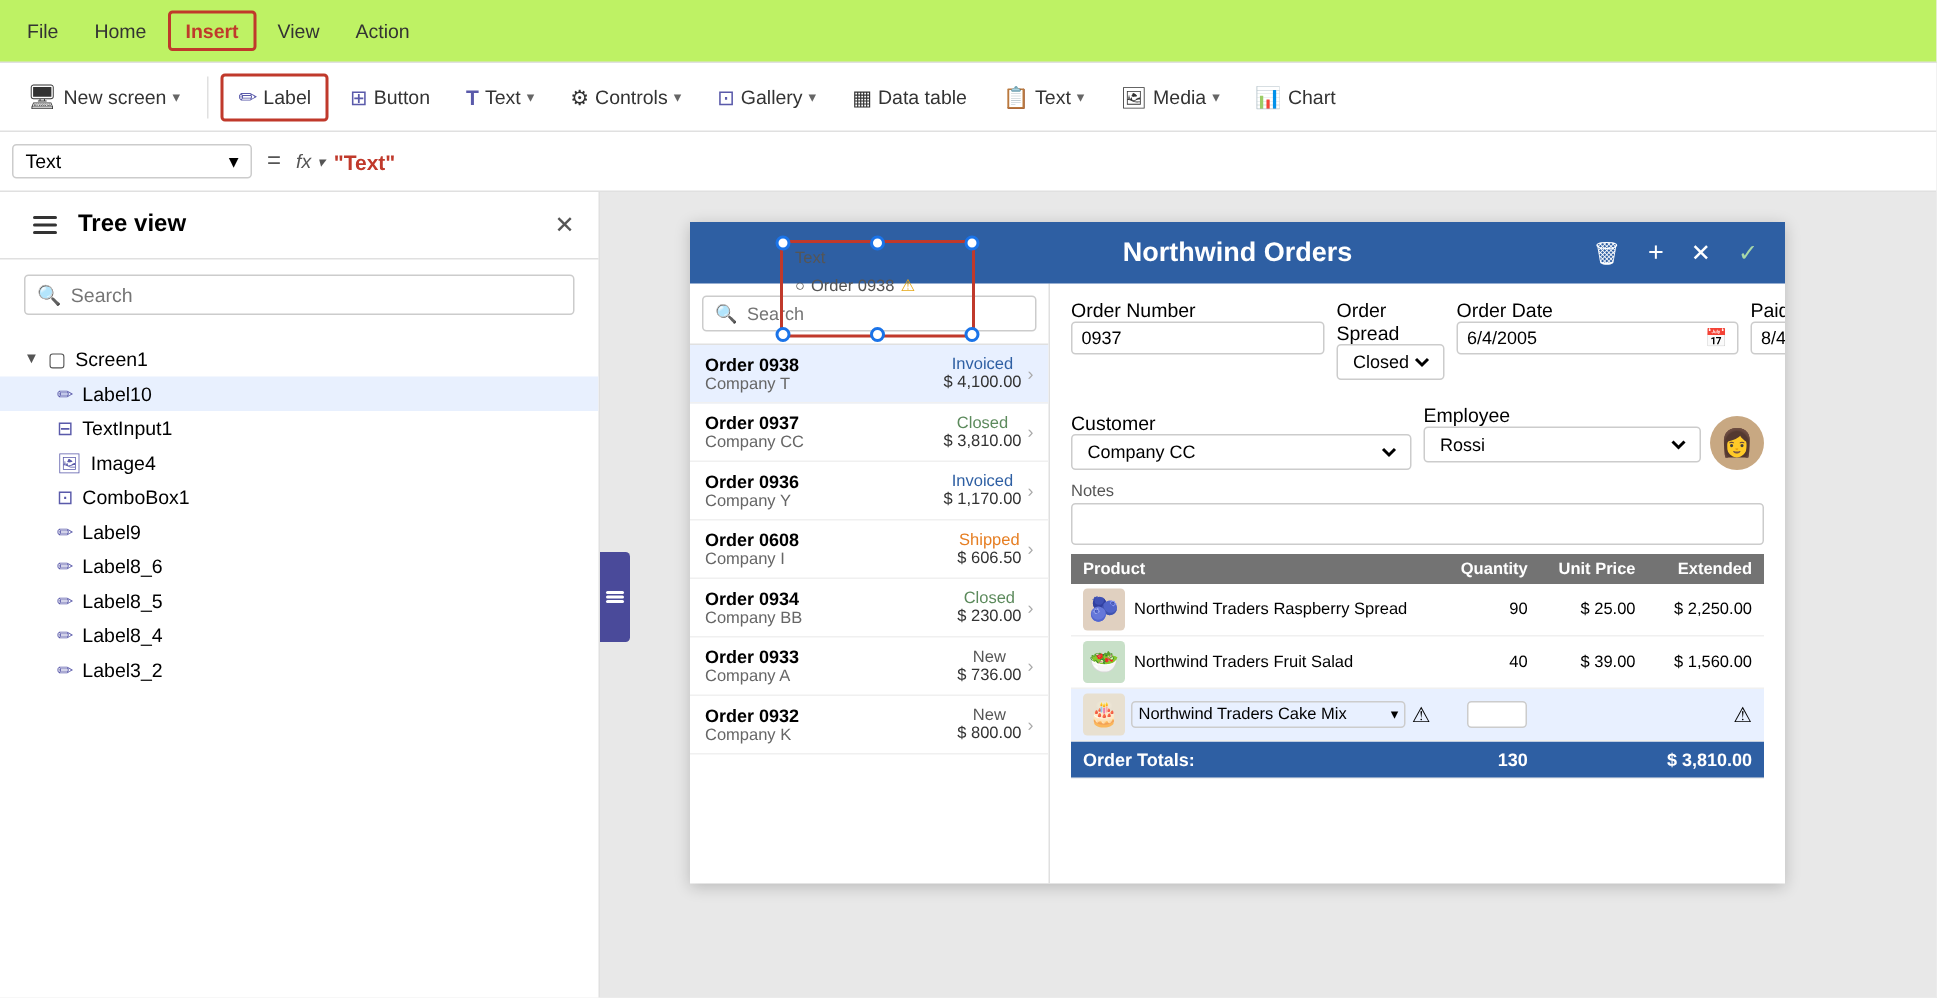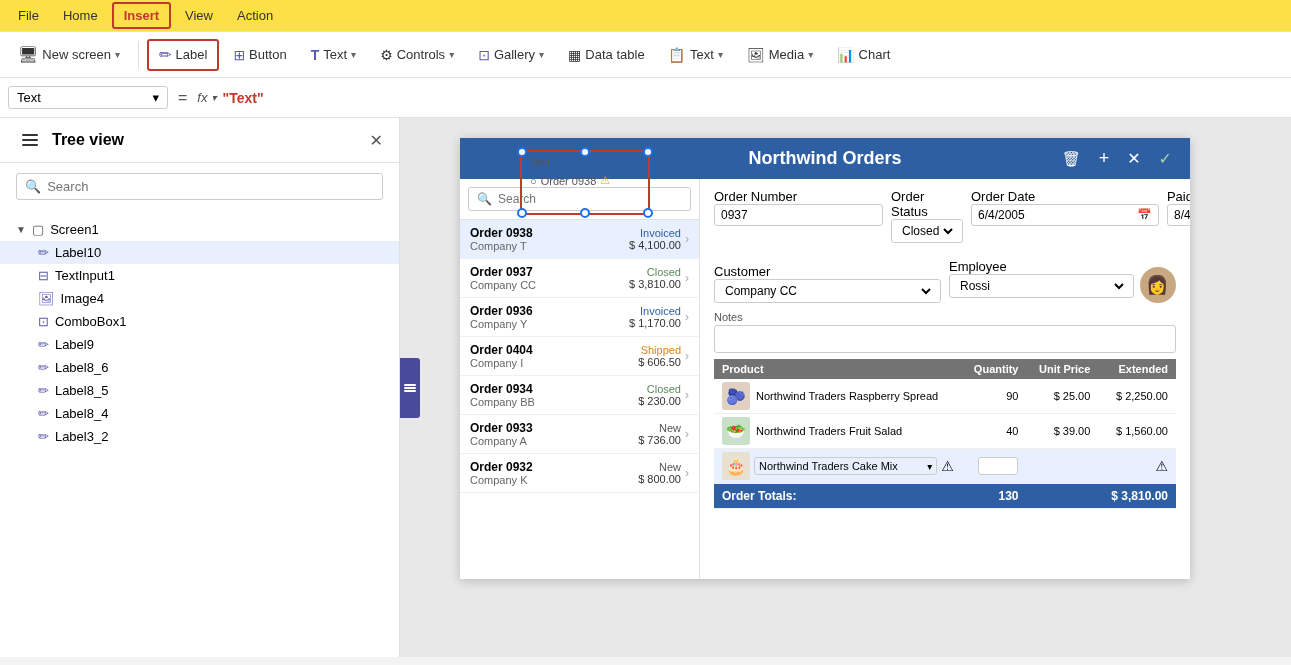--- a/index.html
+++ b/index.html
@@ -1,19 +1,19 @@
 <!DOCTYPE html>
 <html><head>
   <meta charset="utf-8">
   <style>
     * { box-sizing: border-box; margin: 0; padding: 0; }
     body { font-family: 'Segoe UI', Arial, sans-serif; font-size: 13px; background: #f3f3f3; overflow: hidden; width: 1291px; height: 665px; }
 
     
-    .menu-bar { display: flex; align-items: center; height: 32px; background: #fde047; border-bottom: 1px solid #e0e0e0; padding: 0 8px; gap: 4px; }
+    .menu-bar { display: flex; align-items: center; height: 42px; background: #bef264; border-bottom: 1px solid #e0e0e0; padding: 0 8px; gap: 4px; }
     .menu-item { padding: 4px 10px; cursor: pointer; border-radius: 3px; font-size: 13px; color: #333; }
     .menu-item.active { border: 2px solid #c0392b; color: #c0392b; font-weight: 600; }
 
     
     .toolbar { display: flex; align-items: center; height: 46px; background: #fff; border-bottom: 1px solid #e0e0e0; padding: 0 8px; gap: 4px; }
     .toolbar-btn { display: flex; align-items: center; gap: 4px; padding: 5px 10px; border: none; background: transparent; cursor: pointer; border-radius: 3px; font-size: 13px; color: #333; }
     .toolbar-btn.has-border { border: 2px solid #c0392b; }
     .toolbar-sep { width: 1px; height: 28px; background: #e0e0e0; margin: 0 4px; }
     .chevron { font-size: 10px; color: #666; }
 
@@ -71,21 +71,21 @@
     
     .orders-list { width: 240px; border-right: 1px solid #e0e0e0; overflow-y: auto; }
     .orders-search { padding: 8px; border-bottom: 1px solid #e0e0e0; position: relative; }
     .orders-search-inner { display: flex; align-items: center; border: 1px solid #ccc; border-radius: 3px; padding: 4px 8px; gap: 6px; background: #fff; }
     .orders-search-inner input { border: none; outline: none; font-size: 12px; flex: 1; }
     .order-row { display: flex; align-items: center; padding: 6px 10px; border-bottom: 1px solid #f0f0f0; cursor: pointer; }
     .order-row.selected { background: #e8f0ff; }
     .order-info { flex: 1; }
     .order-num { font-weight: 600; font-size: 12px; }
     .order-company { font-size: 11px; color: #666; }
-    .order-status { font-size: 11px; text-align: right; }
+    .order-status { font-size: 11px; text-align: center; }
     .order-status.invoiced { color: #2e5fa3; }
     .order-status.closed { color: #5c8a5c; }
     .order-status.shipped { color: #e67e22; }
     .order-status.new { color: #555; }
     .order-amount { font-size: 11px; color: #333; text-align: right; }
     .order-chevron { color: #aaa; font-size: 12px; margin-left: 4px; }
     .order-col { text-align: right; }
 
     
     .order-detail { flex: 1; padding: 10px 14px; overflow-y: auto; }
@@ -363,21 +363,21 @@
             </div>
             <div class="order-col">
               <div class="order-status invoiced">Invoiced</div>
               <div class="order-amount">$ 1,170.00</div>
             </div>
             <span class="order-chevron">›</span>
           </div>
 
           <div class="order-row">
             <div class="order-info">
-              <div class="order-num">Order 0404</div>
+              <div class="order-num">Order 0608</div>
               <div class="order-company">Company I</div>
             </div>
             <div class="order-col">
               <div class="order-status shipped">Shipped</div>
               <div class="order-amount">$ 606.50</div>
             </div>
             <span class="order-chevron">›</span>
           </div>
 
           <div class="order-row">
@@ -420,21 +420,21 @@
         <div class="order-detail">
 
           <div class="detail-fields">
             <div>
               <label>Order Number</label>
               <div class="detail-input">
                 <input type="text" value="0937" style="">
               </div>
             </div>
             <div>
-              <label>Order Status</label>
+              <label>Order Spread</label>
               <div class="detail-select">
                 <select>
                   <option>Closed</option>
                 </select>
               </div>
             </div>
             <div>
               <label>Order Date</label>
               <div class="detail-input">
                 <input type="text" value="6/4/2005" style="">

